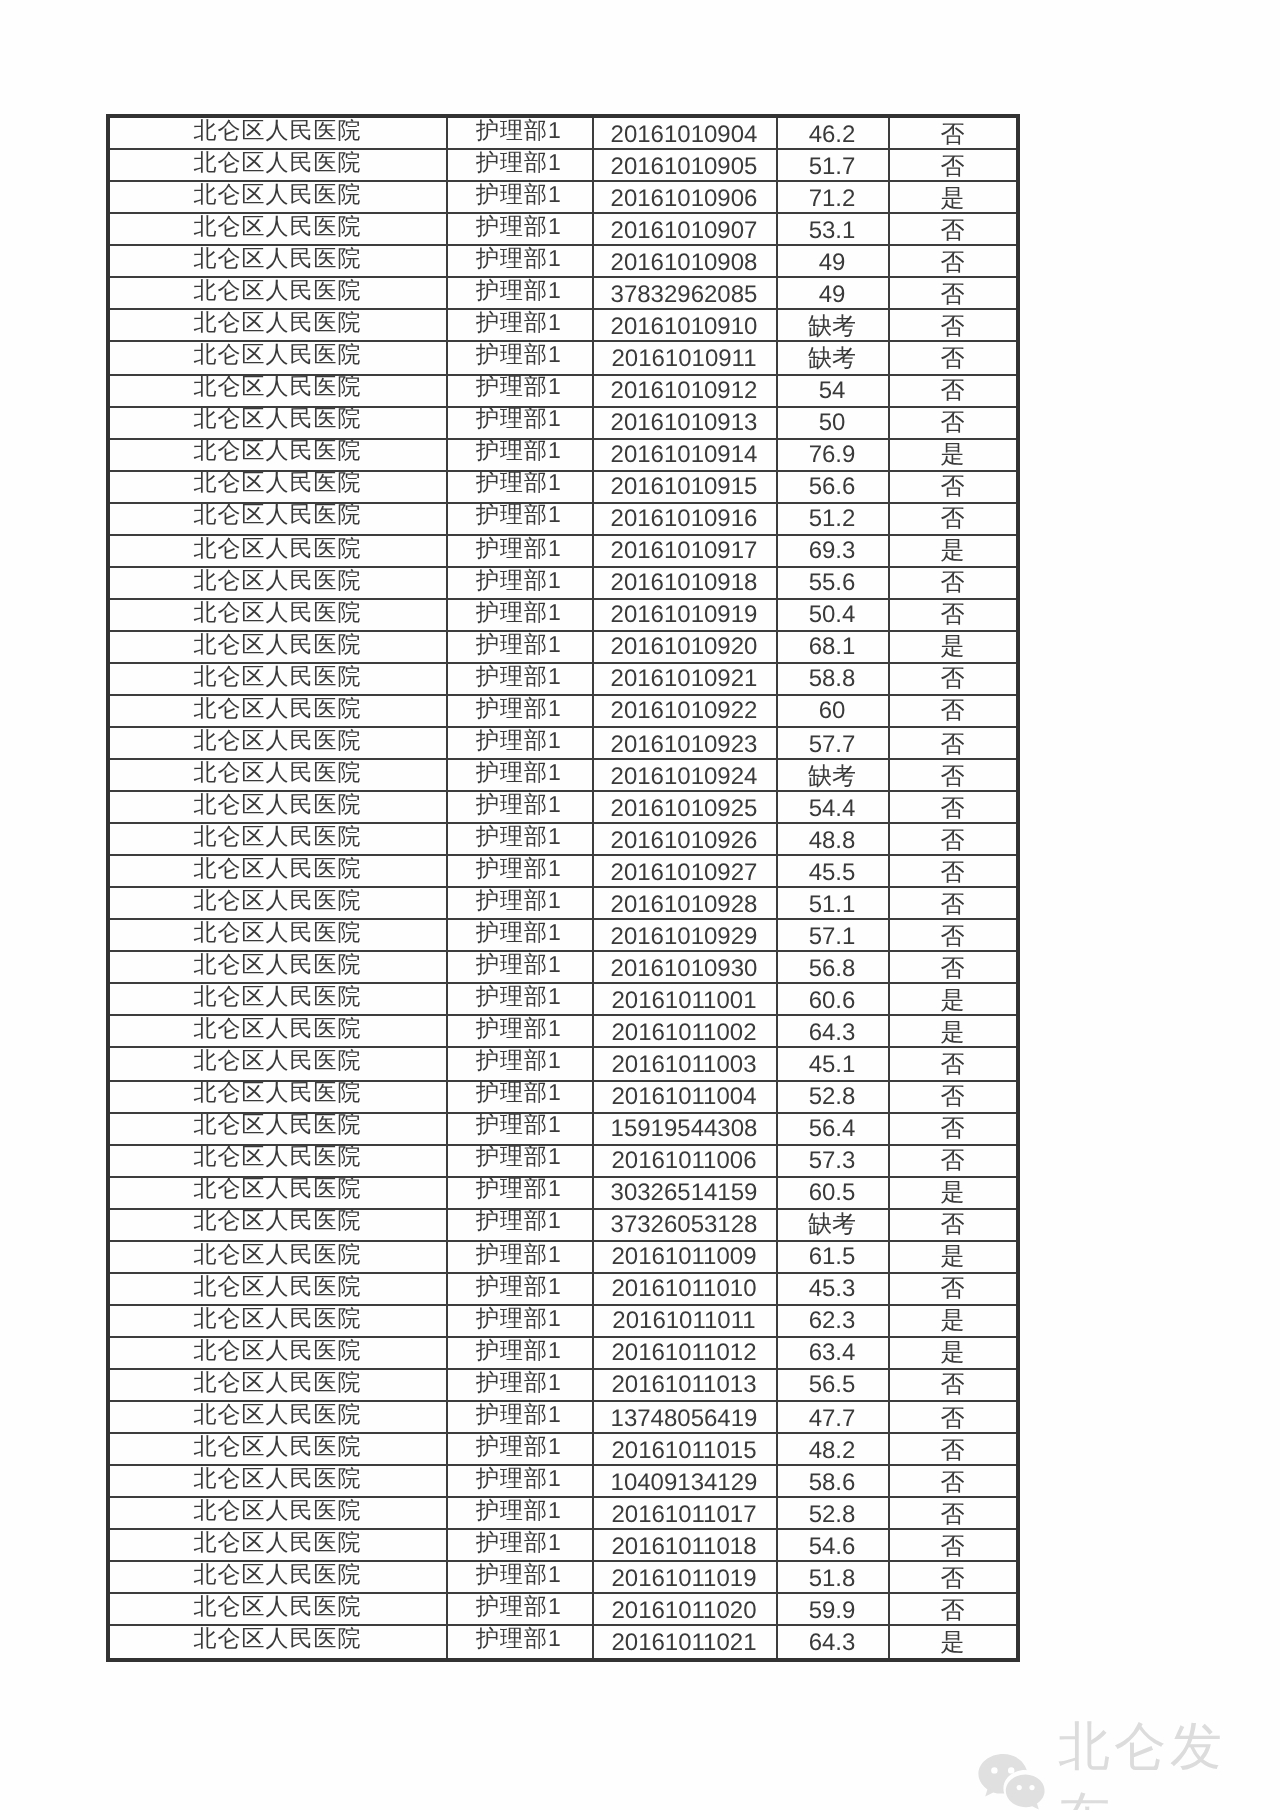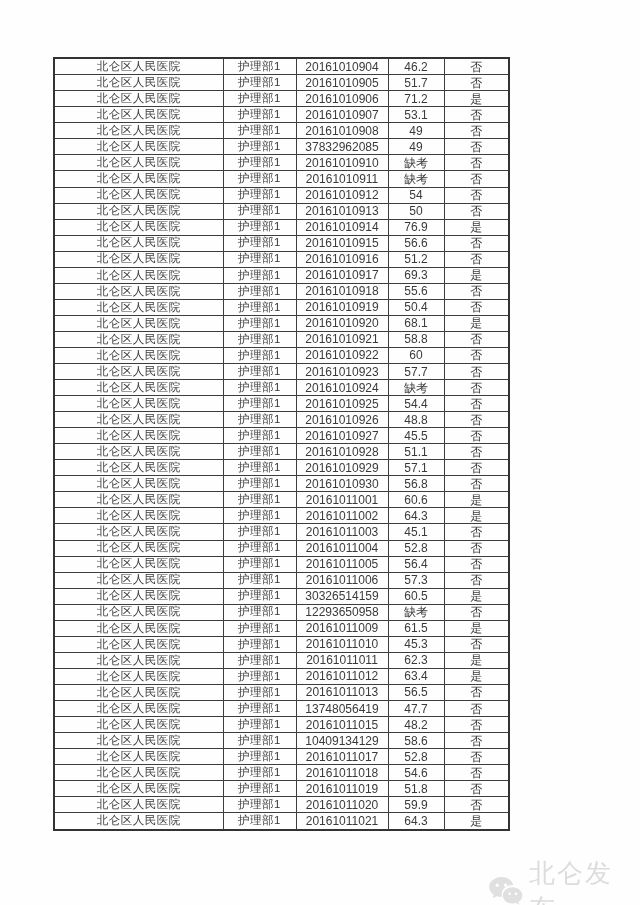--- a/index.html
+++ b/index.html
@@ -287,42 +287,42 @@
         <tr>
           <td>北仑区人民医院</td>
           <td>护理部1</td>
           <td class="num">20161011004</td>
           <td class="num">52.8</td>
           <td class="num">否</td>
         </tr>
         <tr>
           <td>北仑区人民医院</td>
           <td>护理部1</td>
-          <td class="num">20161011005</td>
+          <td class="num">15919544308</td>
           <td class="num">56.4</td>
           <td class="num">否</td>
         </tr>
         <tr>
           <td>北仑区人民医院</td>
           <td>护理部1</td>
           <td class="num">20161011006</td>
           <td class="num">57.3</td>
           <td class="num">否</td>
         </tr>
         <tr>
           <td>北仑区人民医院</td>
           <td>护理部1</td>
           <td class="num">30326514159</td>
           <td class="num">60.5</td>
           <td class="num">是</td>
         </tr>
         <tr>
           <td>北仑区人民医院</td>
           <td>护理部1</td>
-          <td class="num">12293650958</td>
+          <td class="num">37326053128</td>
           <td class="num">缺考</td>
           <td class="num">否</td>
         </tr>
         <tr>
           <td>北仑区人民医院</td>
           <td>护理部1</td>
           <td class="num">20161011009</td>
           <td class="num">61.5</td>
           <td class="num">是</td>
         </tr>

